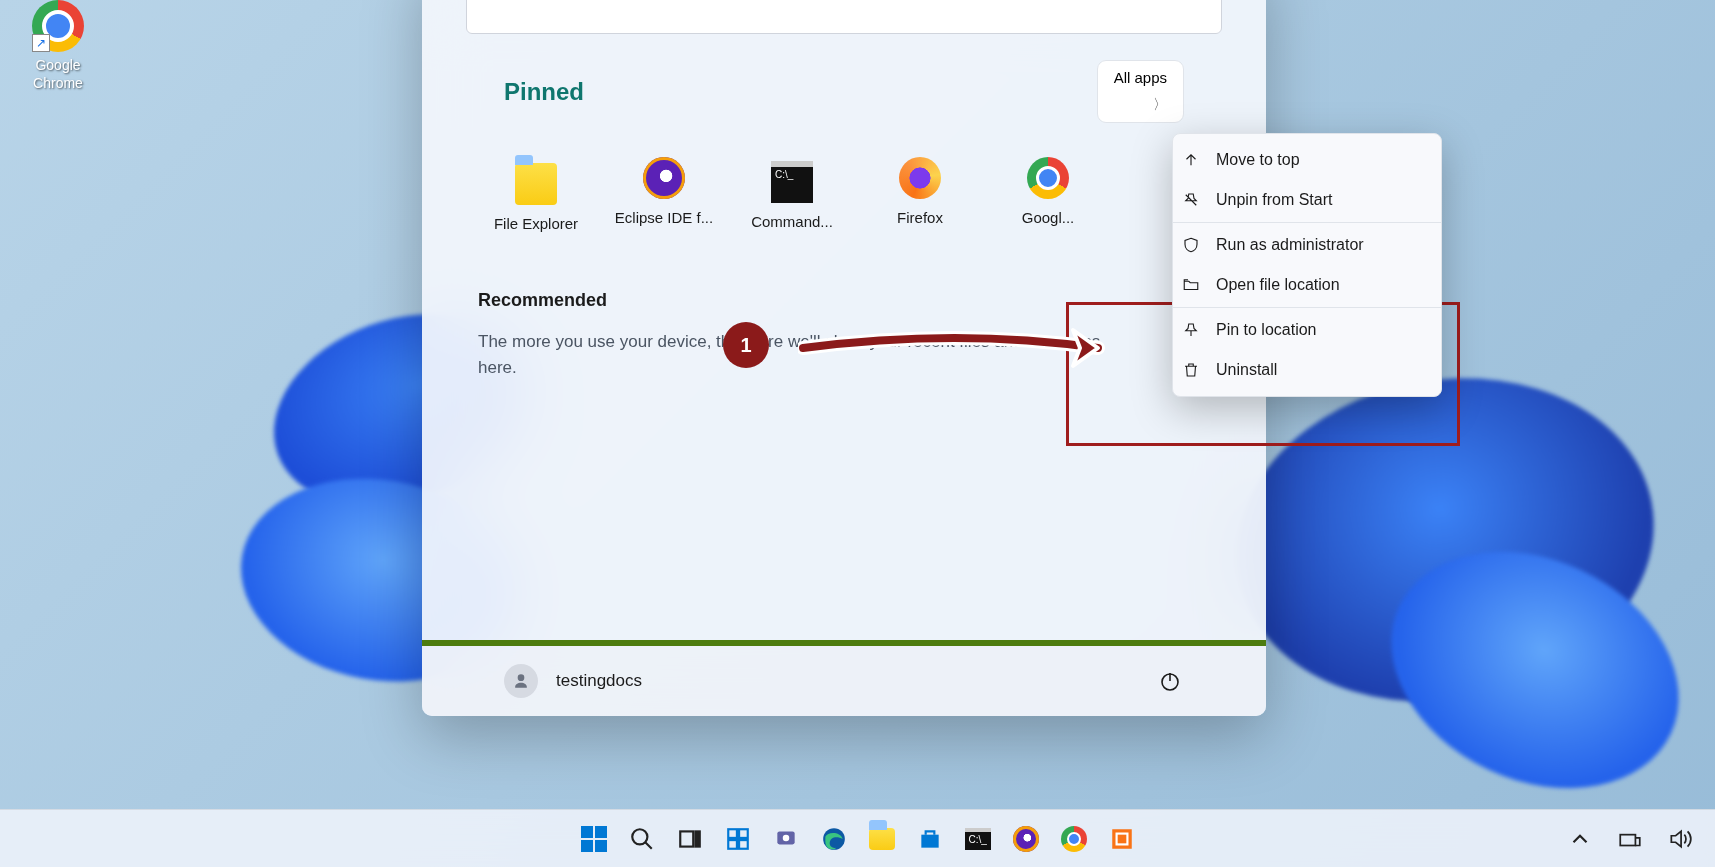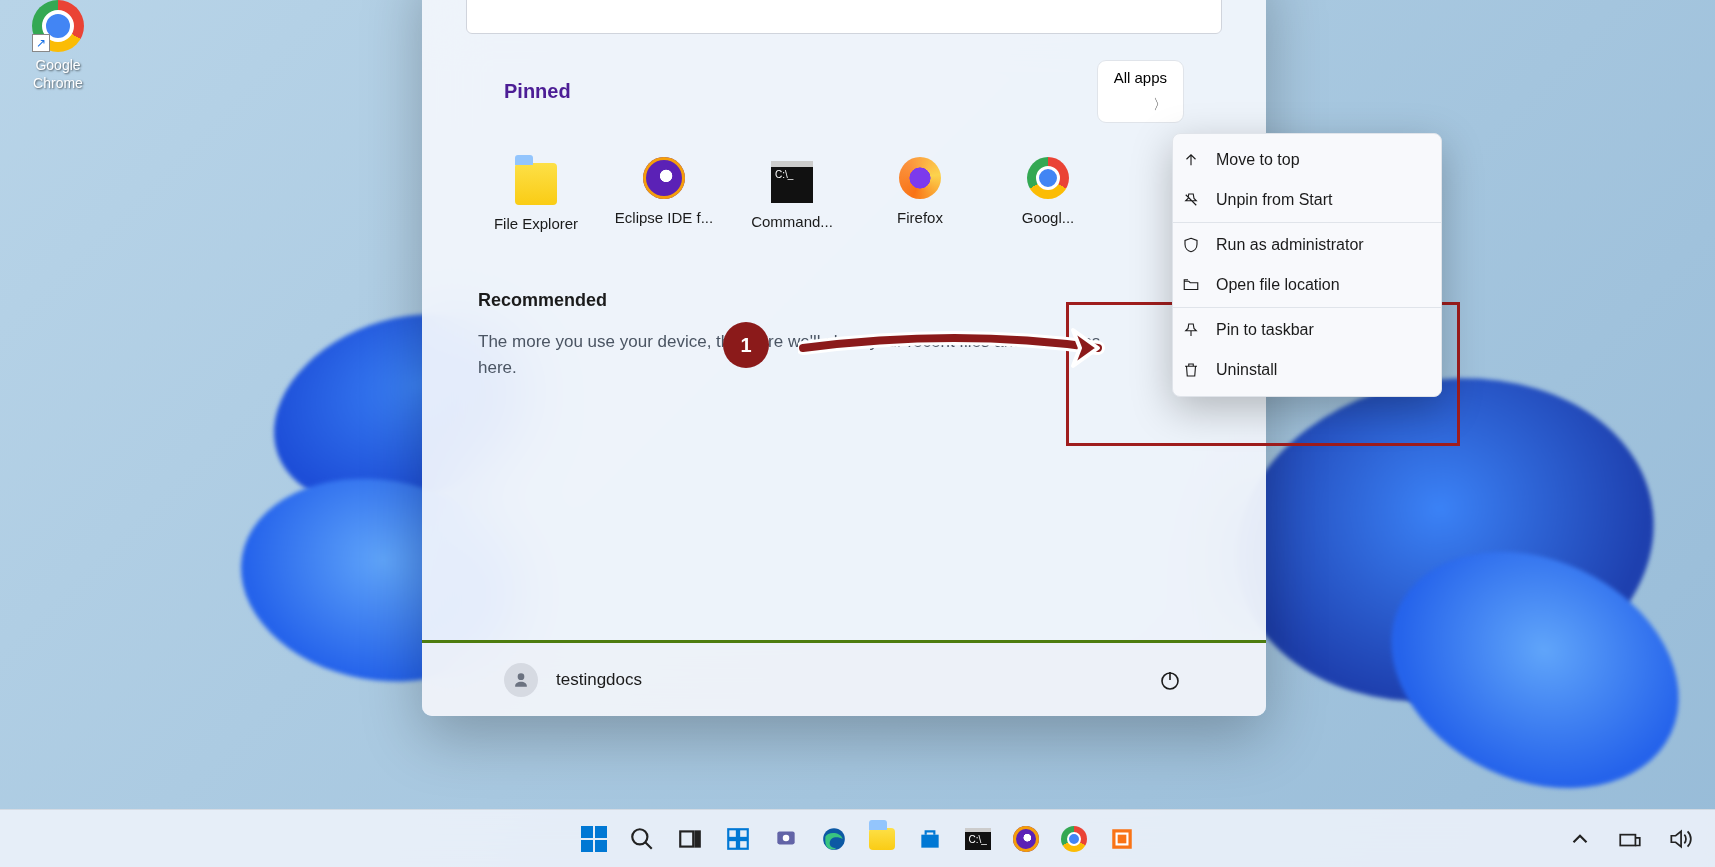--- a/index.html
+++ b/index.html
@@ -66,21 +66,21 @@
   .search-wrap { padding: 34px 44px 0; }
   .search-box {
     height: 40px; background: #fff; border: 1px solid #d0d4dc;
     border-radius: 6px;
   }
 
   .section-header {
     display: flex; justify-content: space-between; align-items: center;
     padding: 26px 82px 0;
   }
-  .section-header h2 { font-size: 20px; font-weight: 600; color: #4c1d95; }
+  .section-header h2 { font-size: 24px; font-weight: 600; color: #0f766e; }
   .allapps-btn {
     display: flex; align-items: flex-end; gap: 10px;
     background: #fff; border: 1px solid #e0e4ea; border-radius: 9px;
     padding: 8px 16px; font-size: 15px; cursor: pointer; flex-direction: column;
   }
   .allapps-btn .chev { font-size: 14px; color: #555; }
 
   .pinned-grid {
     display: grid;
     grid-template-columns: repeat(6, 1fr);
@@ -125,21 +125,21 @@
   .chrome-small { width:42px; height:42px; }
   .chrome-small .chrome-circle{width:42px;height:42px;}
   .chrome-small .chrome-circle::before{width:18px;height:18px;border-width:3px;}
 
   .recommended { padding: 52px 56px 0; }
   .recommended h2 { font-size: 18px; font-weight: 600; color: #1b1b1b; margin-bottom: 18px;}
   .recommended p { font-size: 17px; color: #4b5563; line-height: 1.5; max-width: 660px;}
 
   .footer {
     margin-top: auto;
-    border-top: 3px solid #4d7c0f;
+    border-top: 6px solid #4d7c0f;
     height: 76px;
     display: flex; align-items: center; justify-content: space-between;
     padding: 0 82px;
     background: rgba(236,240,247,.6);
   }
   .user { display: flex; align-items: center; gap: 18px; cursor:pointer;}
   .avatar { width: 34px; height: 34px; border-radius: 50%; background: #d6dae2; display:flex; align-items:center; justify-content:center;}
   .avatar svg { width:20px; height:20px; fill:#6b7280;}
   .user-name { font-size: 17px; color: #1b1b1b;}
   .power { width:28px; height:28px; cursor:pointer; display:flex; align-items:center; justify-content:center;}
@@ -314,21 +314,21 @@
       </span>
     <span>Open file location</span>
   </div>
   <div class="ctx-sep"></div>
   <div class="ctx-item">
     <span class="ctx-ic">
         <svg viewBox="0 0 24 24">
           <path d="M9 4h6l1 6 3 3H5l3-3 1-6zM12 13v7"></path>
         </svg>
       </span>
-    <span>Pin to taskbar</span>
+    <span>Pin to location</span>
   </div>
   <div class="ctx-item">
     <span class="ctx-ic">
         <svg viewBox="0 0 24 24">
           <path d="M4 7h16M9 7V4h6v3M6 7l1 13h10l1-13"></path>
         </svg>
       </span>
     <span>Uninstall</span>
   </div>
 </div>

